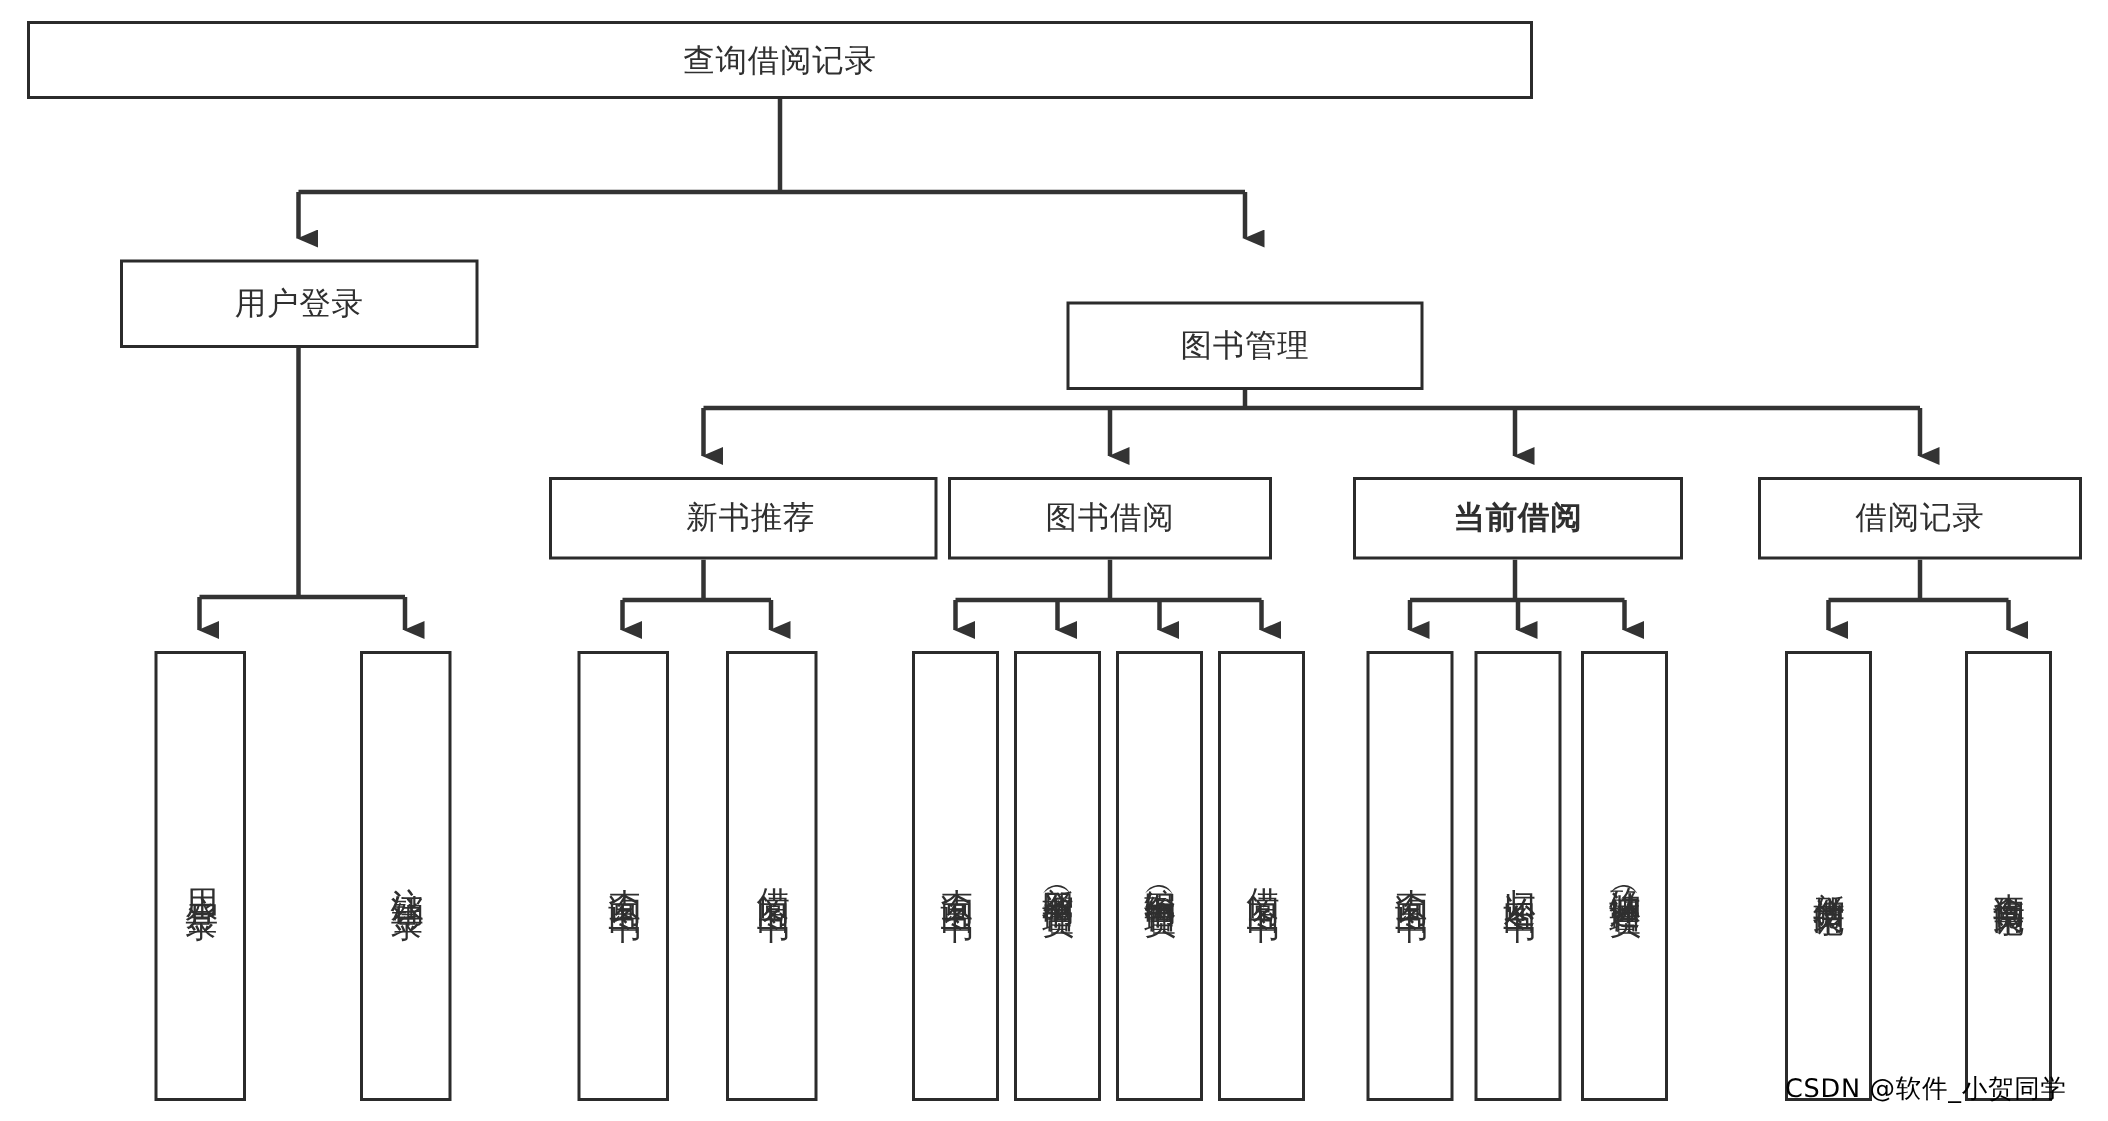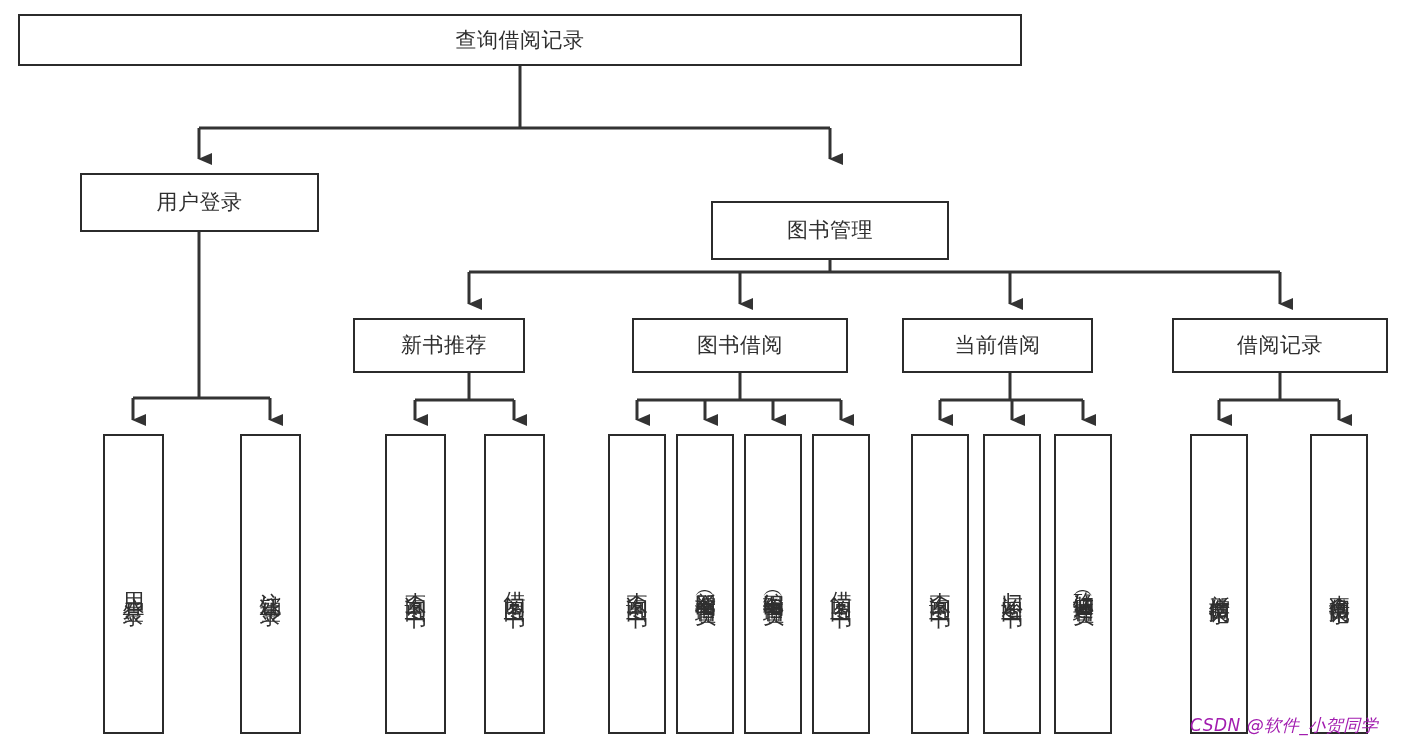--- a/index.html
+++ b/index.html
@@ -143,27 +143,27 @@
     <span class="label">查询借阅记录</span>
   </div>
 
   <div class="node horizontal" id="node-l1-0" style="left: 80px; top: 173px; width: 239px; height: 59px;">
     <span class="label">用户登录</span>
   </div>
   <div class="node horizontal" id="node-l1-1" style="left: 711px; top: 173px; width: 238px; height: 59px; margin-top: 28px;">
     <span class="label">图书管理</span>
   </div>
 
-  <div class="node horizontal" id="node-l2-0" style="left: 353px; top: 318px; width: 172px; height: 55px; padding-left: 10px;">
+  <div class="node horizontal" id="node-l2-0" style="left: 366px; top: 318px; width: 259px; height: 55px; padding-left: 10px;">
     <span class="label">新书推荐</span>
   </div>
   <div class="node horizontal" id="node-l2-1" style="left: 632px; top: 318px; width: 216px; height: 55px; justify-content: center;">
     <span class="label">图书借阅</span>
   </div>
-  <div class="node horizontal" id="node-l2-2" style="left: 902px; top: 318px; width: 191px; height: 55px;">
+  <div class="node horizontal" id="node-l2-2" style="left: 902px; top: 318px; width: 220px; height: 55px; font-weight: bold;">
     <span class="label">当前借阅</span>
   </div>
   <div class="node horizontal" id="node-l2-3" style="left: 1172px; top: 318px; width: 216px; height: 55px;">
     <span class="label">借阅记录</span>
   </div>
 
   <div class="node vertical" id="node-leaf-0" style="left: 103px; top: 434px; width: 61px; height: 300px;">
     <span class="label">用户登录</span>
   </div>
   <div class="node vertical" id="node-leaf-1" style="left: 240px; top: 434px; width: 61px; height: 300px;">
@@ -196,14 +196,14 @@
   <div class="node vertical dense" id="node-leaf-10" style="left: 1054px; top: 434px; width: 58px; height: 300px;">
     <span class="label">确认归还（管理员）</span>
   </div>
   <div class="node vertical dense" id="node-leaf-11" style="left: 1190px; top: 434px; width: 58px; height: 300px;">
     <span class="label">新增借阅记录</span>
   </div>
   <div class="node vertical dense" id="node-leaf-12" style="left: 1310px; top: 434px; width: 58px; height: 300px;">
     <span class="label">查询借阅记录</span>
   </div>
 
-  <div class="watermark" style="left: 1190px; top: 714px; color: #a21caf; font-style: italic;">CSDN @软件_小贺同学</div>
+  <div class="watermark" style="left: 1190px; top: 714px; color: #000000;">CSDN @软件_小贺同学</div>
 </div>
 
 </body></html>

